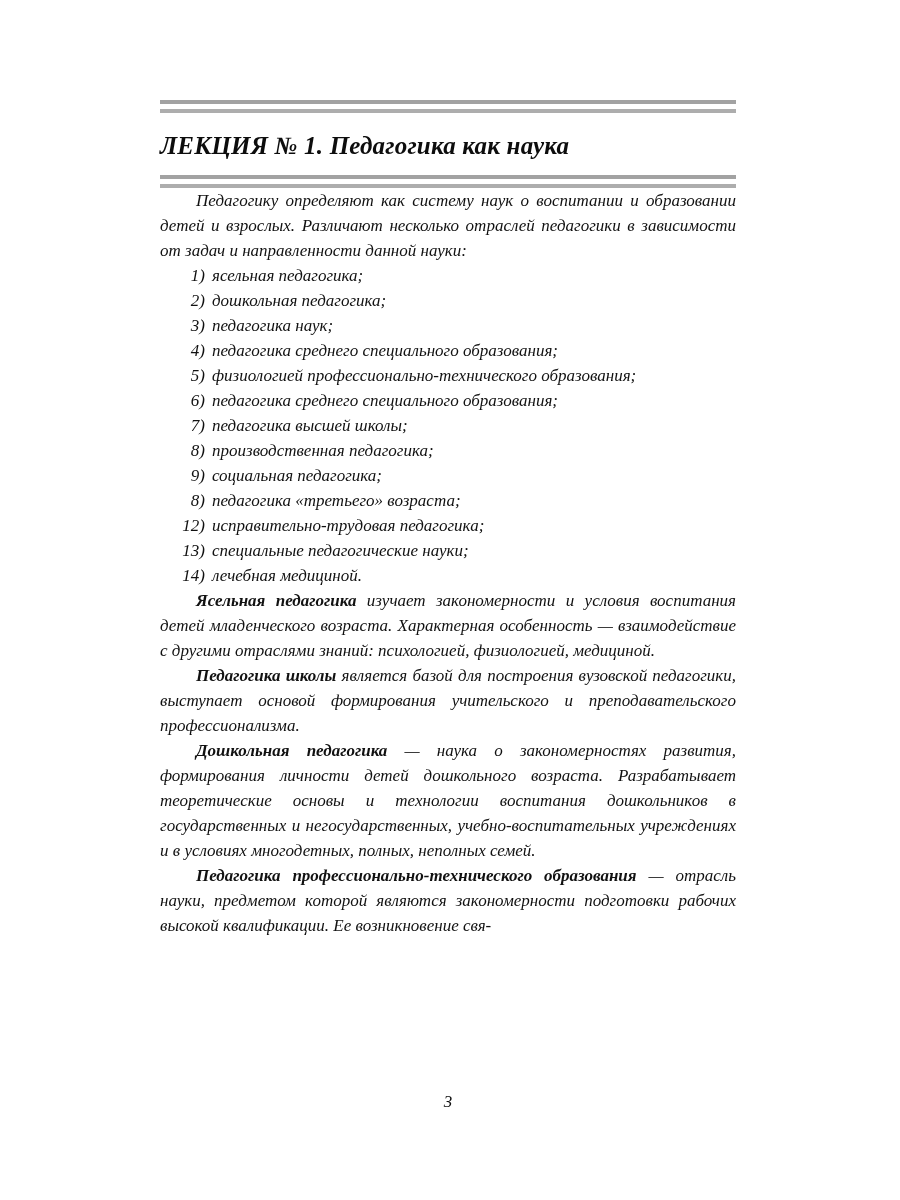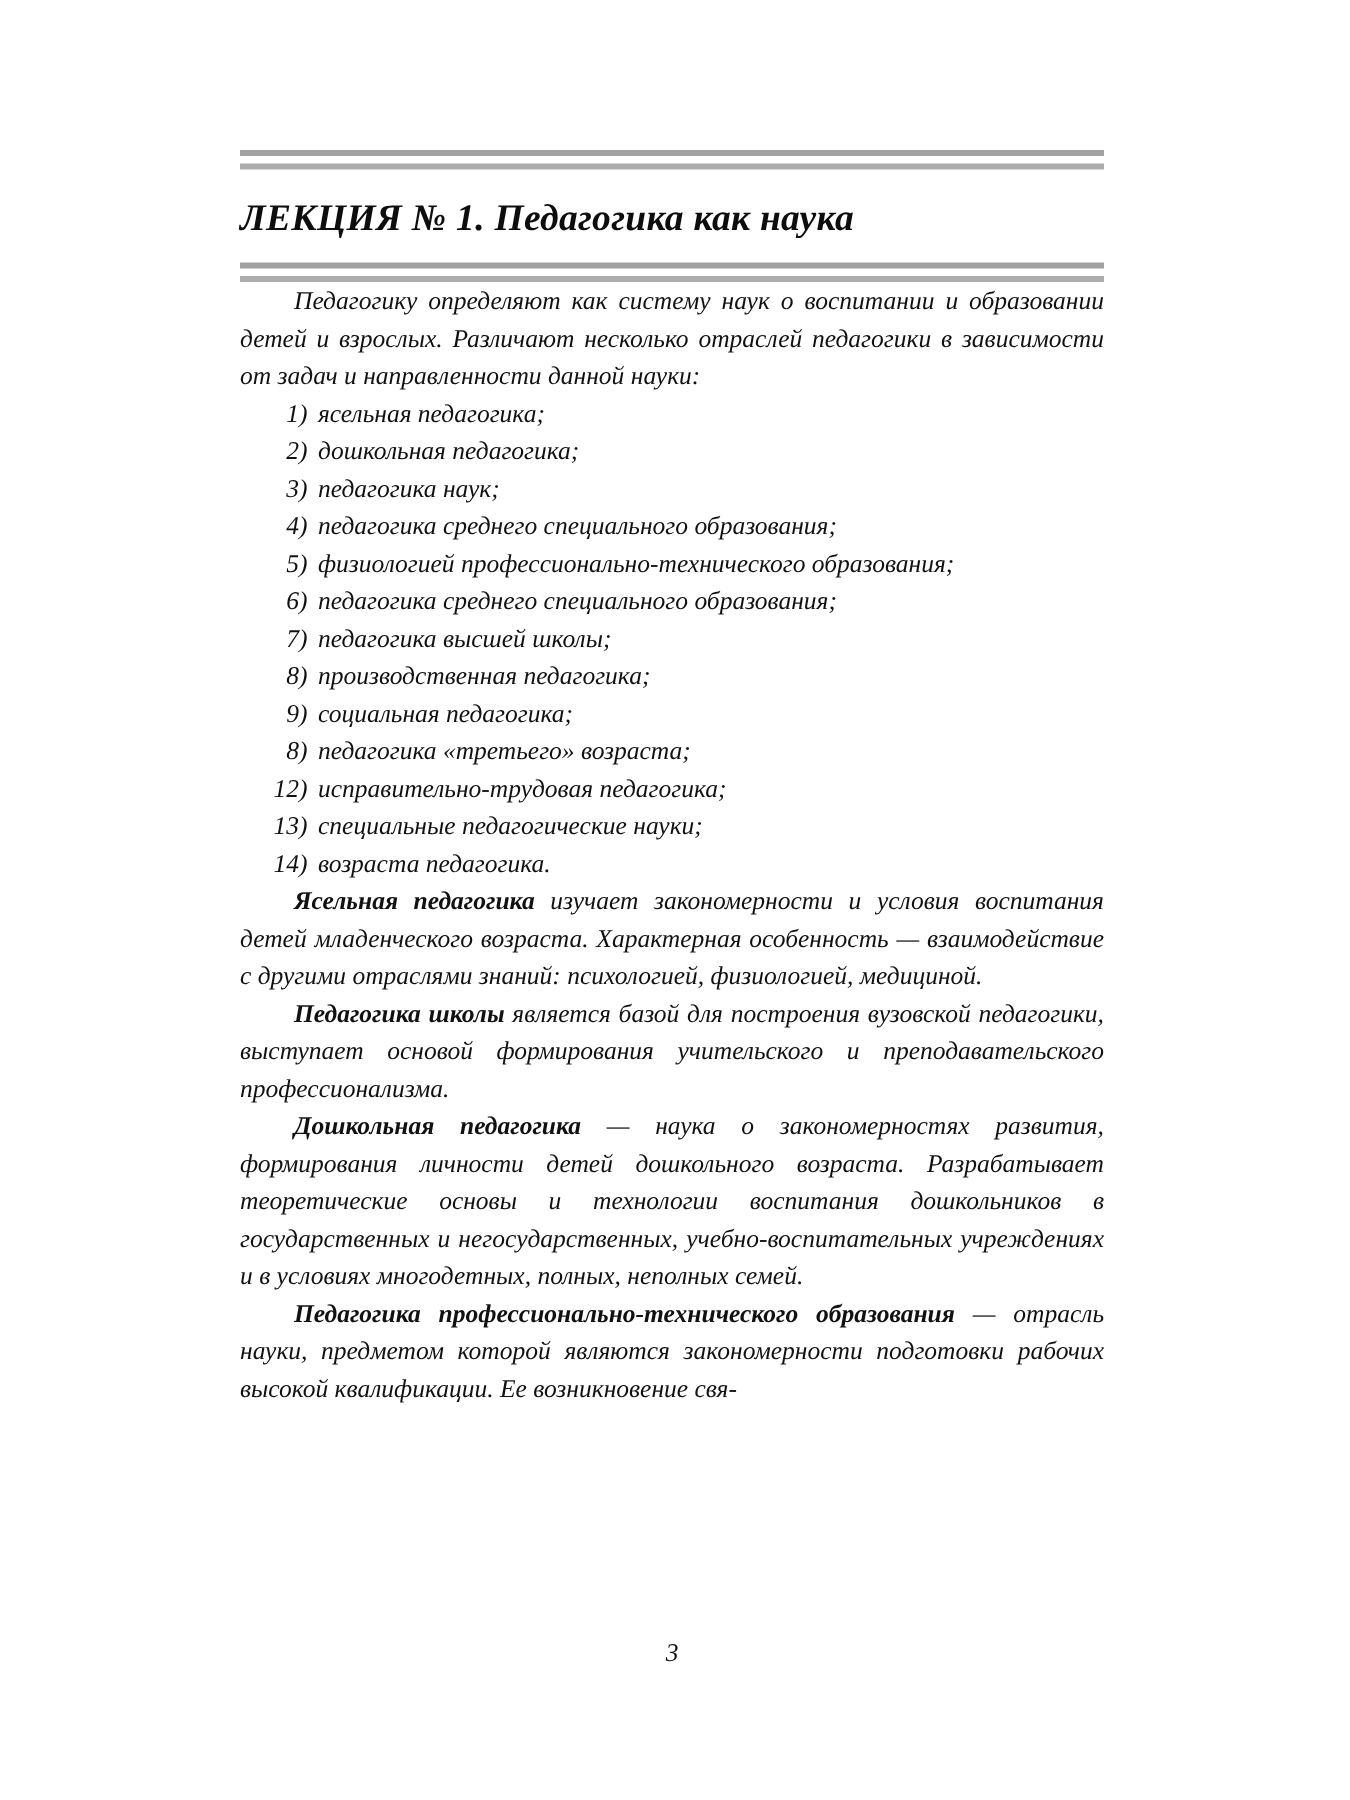--- a/index.html
+++ b/index.html
@@ -129,21 +129,21 @@
       <div class="li">
         <span class="num">12)</span>
         <span class="li-text">исправительно-трудовая педагогика;</span>
       </div>
       <div class="li">
         <span class="num">13)</span>
         <span class="li-text">специальные педагогические науки;</span>
       </div>
       <div class="li">
         <span class="num">14)</span>
-        <span class="li-text">возраста педагогика.</span>
+        <span class="li-text">лечебная медициной.</span>
       </div>
     </div>
 
     <p class="para"><span class="lead">Ясельная педагогика</span><span> изучает закономерности и условия воспитания детей младенческого возраста. Характерная особенность — взаимодействие с другими отраслями знаний: психологией, физиологией, медициной.</span></p>
 
     <p class="para"><span class="lead">Педагогика школы</span><span> является базой для построения вузовской педагогики, выступает основой формирования учительского и преподавательского профессионализма.</span></p>
 
     <p class="para"><span class="lead">Дошкольная педагогика</span><span> — наука о закономерностях развития, формирования личности детей дошкольного возраста. Разрабатывает теоретические основы и технологии воспитания дошкольников в государственных и негосударственных, учебно-воспитательных учреждениях и в условиях многодетных, полных, неполных семей.</span></p>
 
     <p class="para"><span class="lead">Педагогика профессионально-технического образования</span><span> — отрасль науки, предметом которой являются закономерности подготовки рабочих высокой квалификации. Ее возникновение свя-</span></p>

